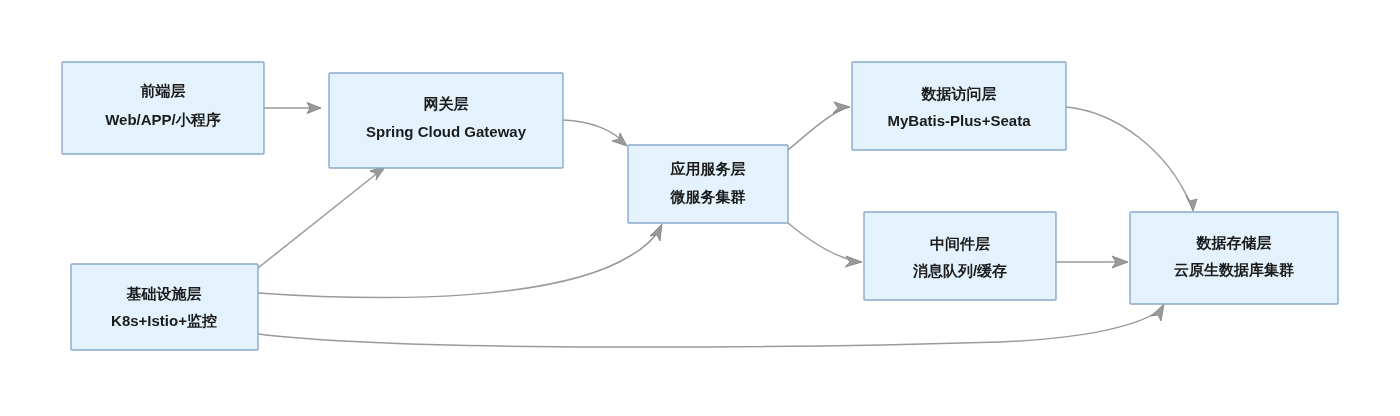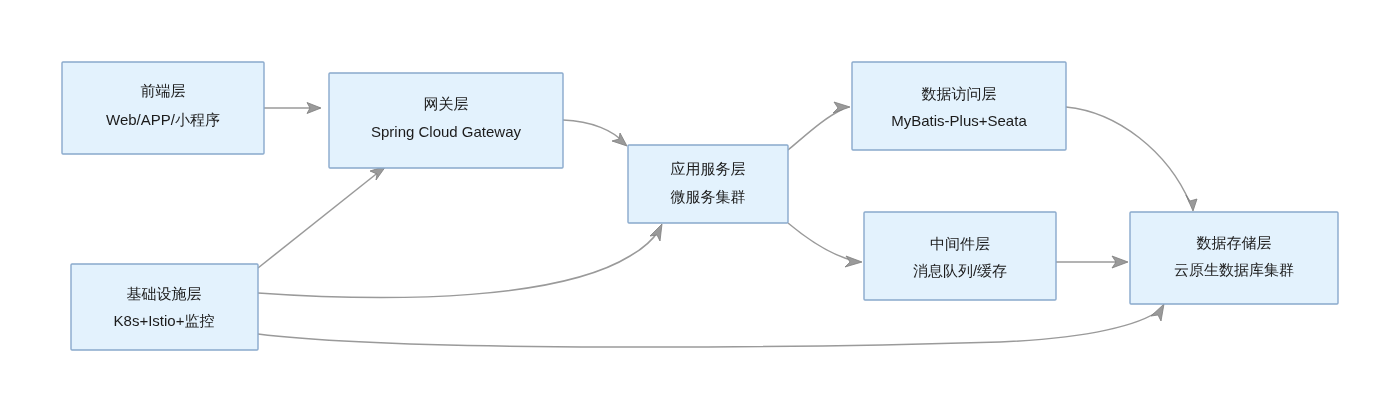--- a/index.html
+++ b/index.html
@@ -11,20 +11,21 @@
     width: 1400px;
     height: 416px;
     font-family: "Liberation Sans", "DejaVu Sans", sans-serif;
     overflow: hidden;
   }
   #diagram-root {
     position: relative;
     width: 1400px;
     height: 416px;
     background: #ffffff;
+    font-weight: bold;
   }
   svg.canvas {
     position: absolute;
     top: 0;
     left: 0;
     width: 1400px;
     height: 416px;
   }
   .node-box {
     fill: #e3f2fd;

